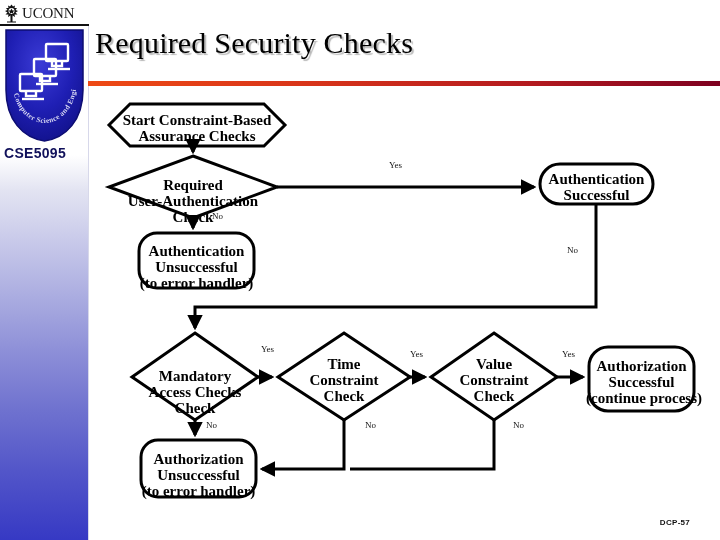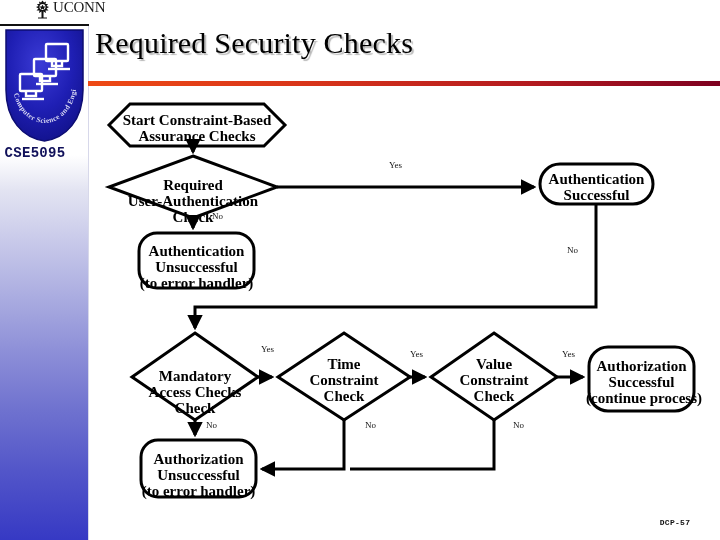--- a/index.html
+++ b/index.html
@@ -38,23 +38,23 @@
     background: #d7d8ea;
   }
 
   
   #uconn-bar {
     position: absolute;
     left: 0; top: 0;
     width: 89px; height: 26px;
     background: #ffffff;
     display: flex;
+    align-items: center;
     padding-left: 3px;
     box-sizing: border-box;
-    margin-left: 31px;
   }
   #uconn-tree {
     width: 17px; height: 19px;
     flex: 0 0 auto;
     margin-right: 2px;
   }
   #uconn-word {
     font-family: "Liberation Serif", serif;
     font-size: 15px;
     color: #1a1a1a;
@@ -77,21 +77,21 @@
   #shield {
     position: absolute;
     left: 0; top: 0;
     width: 81px; height: 115px;
   }
   #cse-label {
     position: absolute;
     left: 0; top: 145px;
     width: 70px;
     text-align: center;
-    font-family: Liberation Mono, monospace;
+    font-family: Liberation Sans, sans-serif;
     font-weight: bold;
     font-size: 14px;
     color: #10105a;
     letter-spacing: 0.3px;
   }
 
   
   #title {
     position: absolute;
     left: 95px; top: 26px;
@@ -135,21 +135,21 @@
     text-align: left;
     white-space: nowrap;
   }
 
   
   #footer-code {
     position: absolute;
     left: 640px; top: 518px;
     width: 70px;
     text-align: center;
-    font-family: Liberation Mono, monospace;
+    font-family: Liberation Sans, sans-serif;
     font-weight: bold;
     font-size: 8px;
     color: #111111;
     letter-spacing: 0.3px;
   }
 </style>
 </head>
 <body>
 
 <div id="slide">

